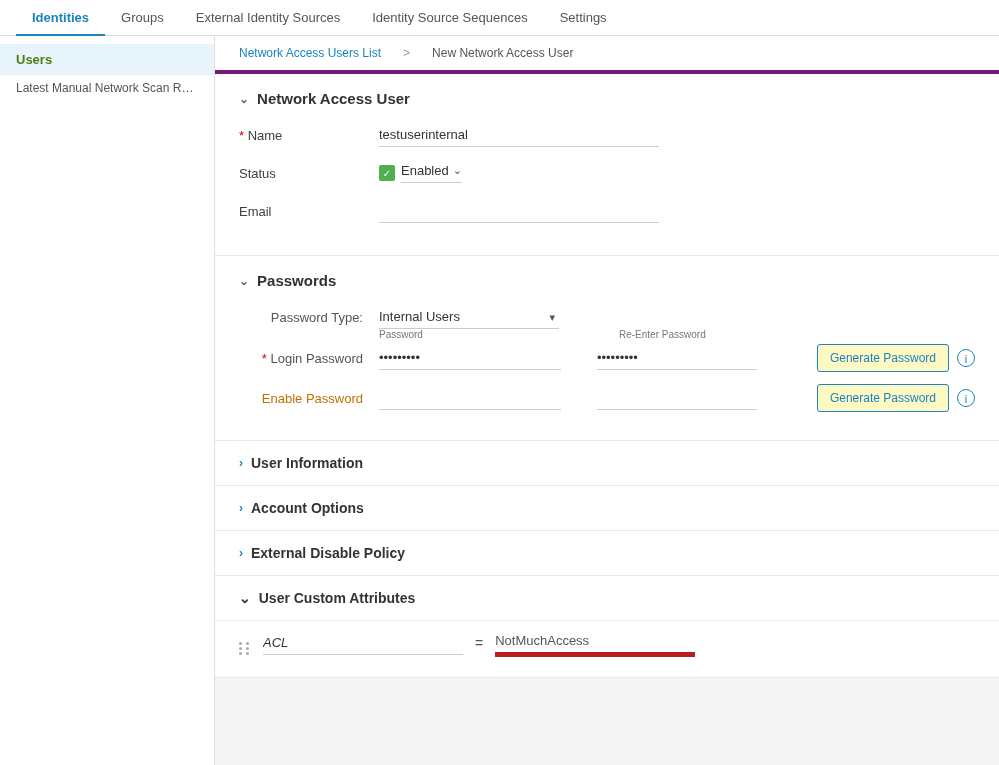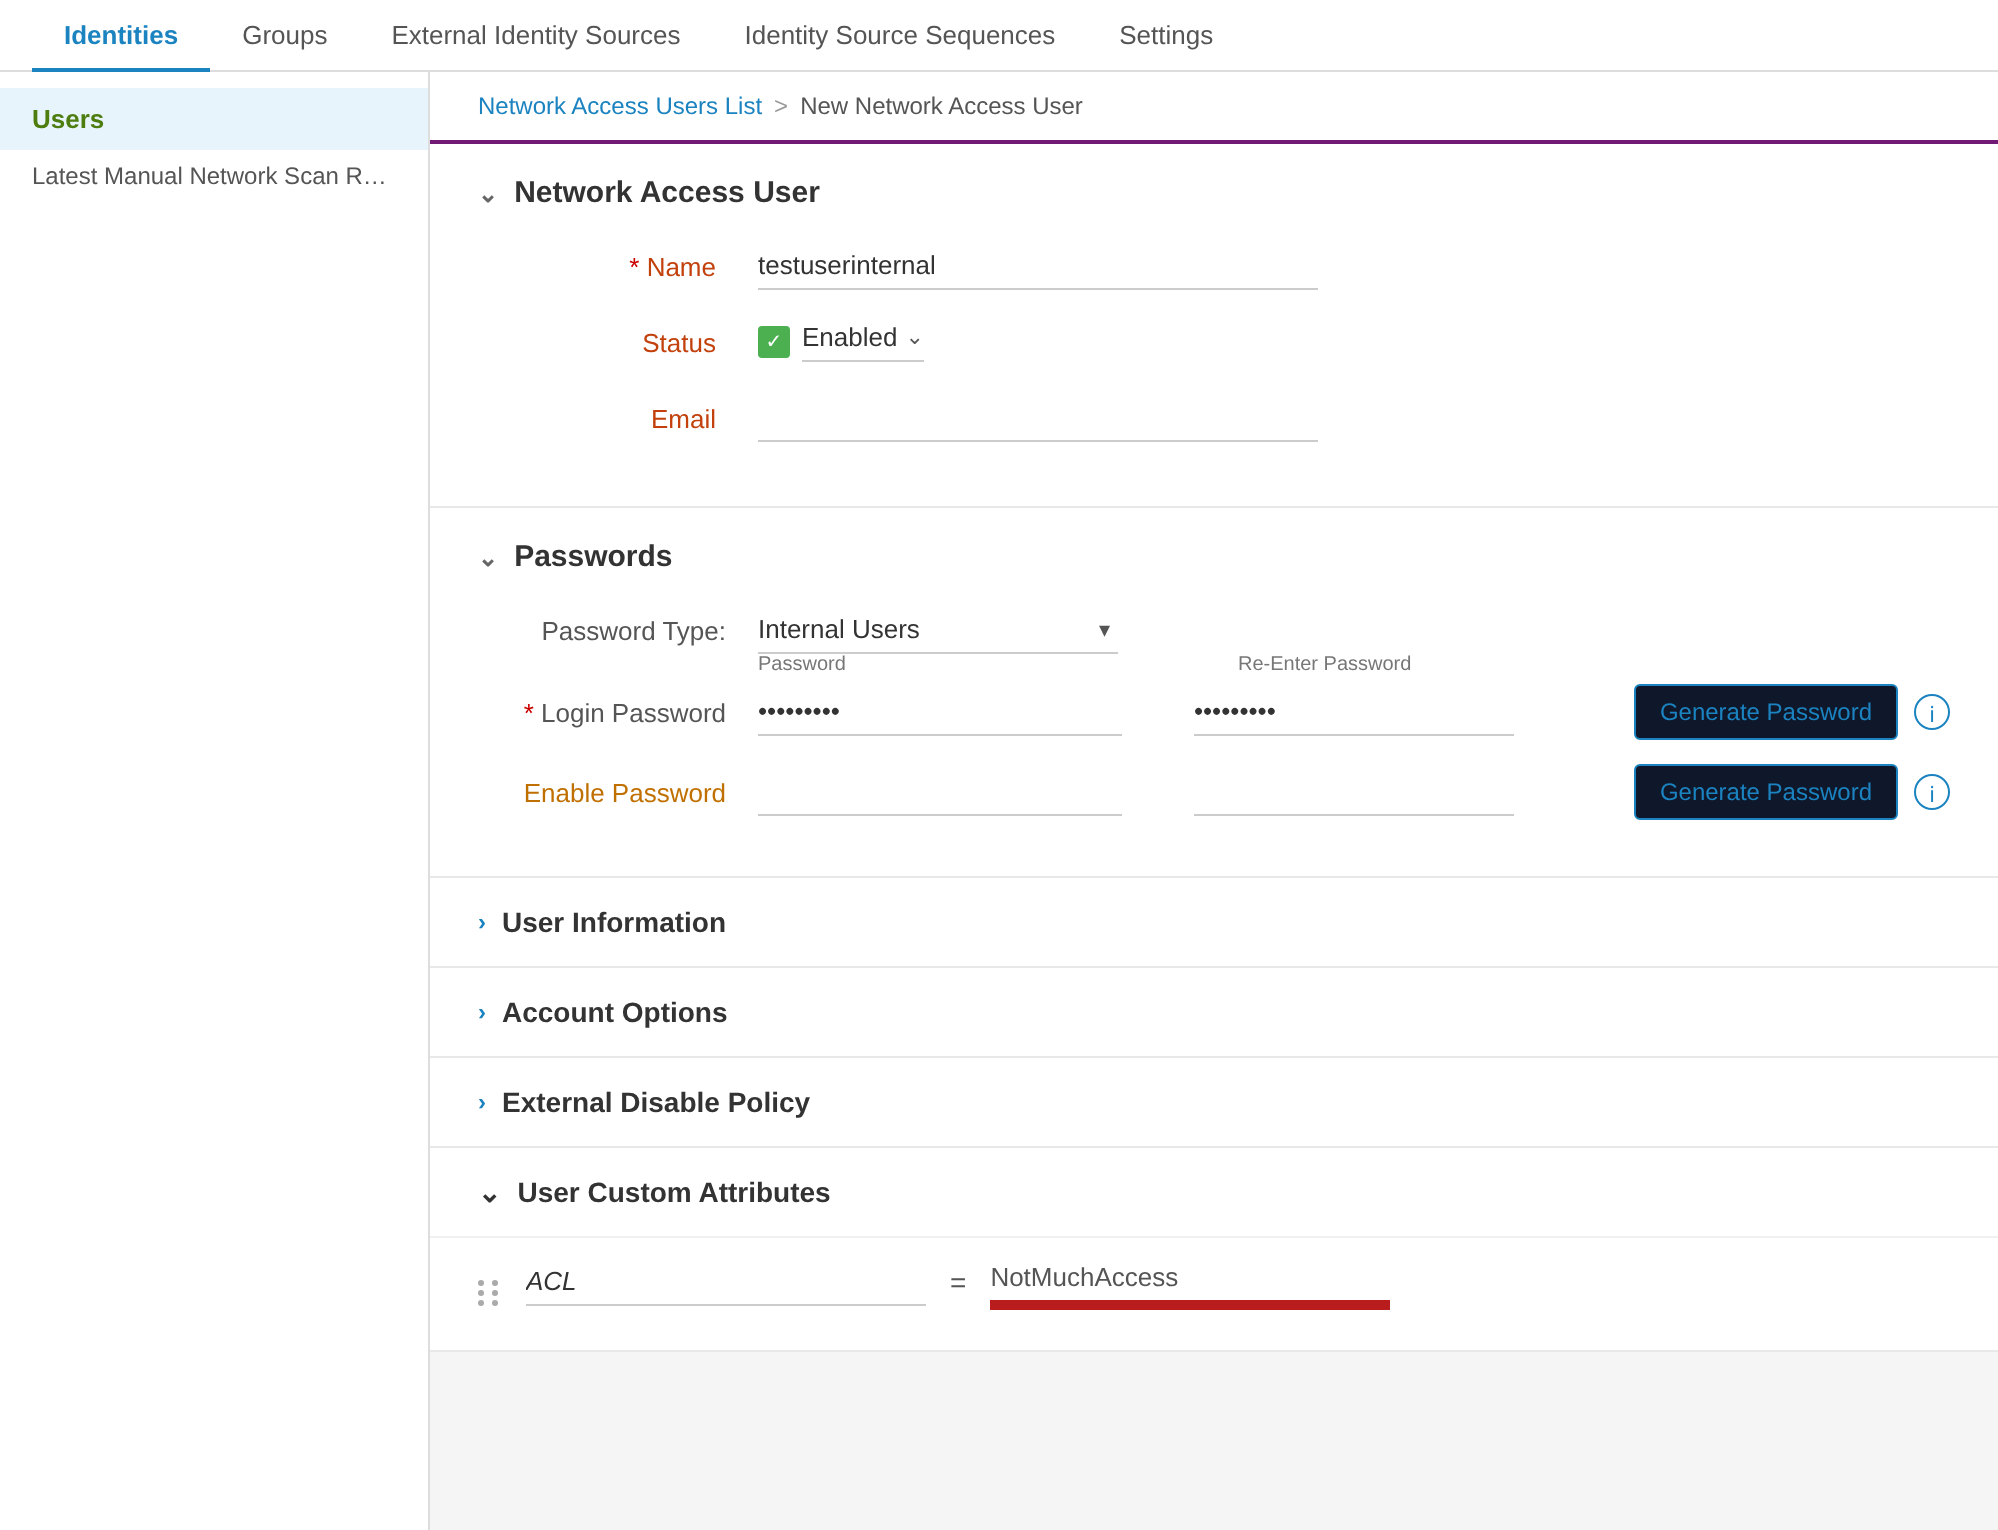--- a/index.html
+++ b/index.html
@@ -69,26 +69,26 @@
     .main {
       flex: 1;
       background: #f5f5f5;
       overflow-y: auto;
     }
 
     
     .breadcrumb {
       background: #fff;
       padding: 10px 24px;
-      border-bottom: 2px solid #701a75;
+      border-bottom: 4px solid #701a75;
       font-size: 12px;
       color: #555;
       display: flex;
       align-items: center;
-      gap: 6px;
+      gap: 22px;
     }
     .breadcrumb-link {
       color: #1b83c0;
       cursor: pointer;
       text-decoration: none;
     }
     .breadcrumb-separator {
       color: #999;
     }
     .breadcrumb-current {
@@ -136,23 +136,23 @@
 
     
     .form-row {
       display: flex;
       align-items: center;
       margin-bottom: 16px;
       gap: 0;
     }
     .form-label {
       width: 140px;
-      text-align: right;
+      text-align: left;
       padding-right: 21px;
-      color: #c2410c;
+      color: #404040;
       font-size: 13px;
       flex-shrink: 0;
     }
     .form-label.required::before {
       content: '* ';
       color: #c00;
     }
     .form-input {
       border: none;
       border-bottom: 1px solid #ccc;
@@ -277,21 +277,21 @@
       outline: none;
       font-size: 13px;
       padding: 4px 0;
       width: 160px;
       background: transparent;
       color: #333;
     }
     .generate-btn {
       margin-left: 60px;
       border: 1px solid #1b83c0;
-      background: #0f172a;
+      background: #fef9c3;
       color: #1b83c0;
       padding: 6px 12px;
       border-radius: 3px;
       cursor: pointer;
       font-size: 12px;
       white-space: nowrap;
     }
     .info-icon {
       margin-left: 8px;
       width: 18px;

